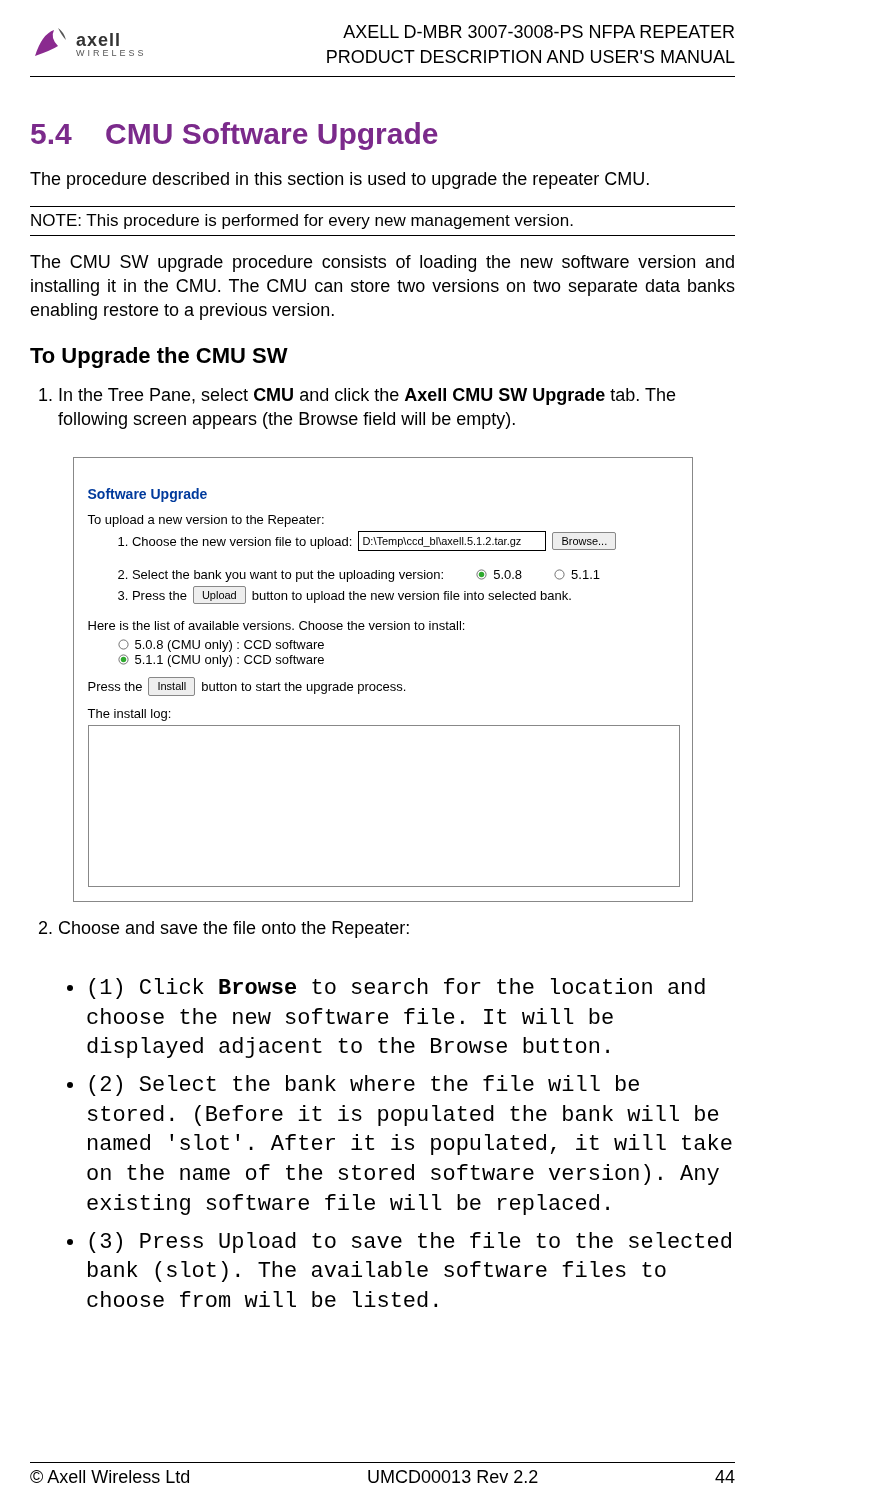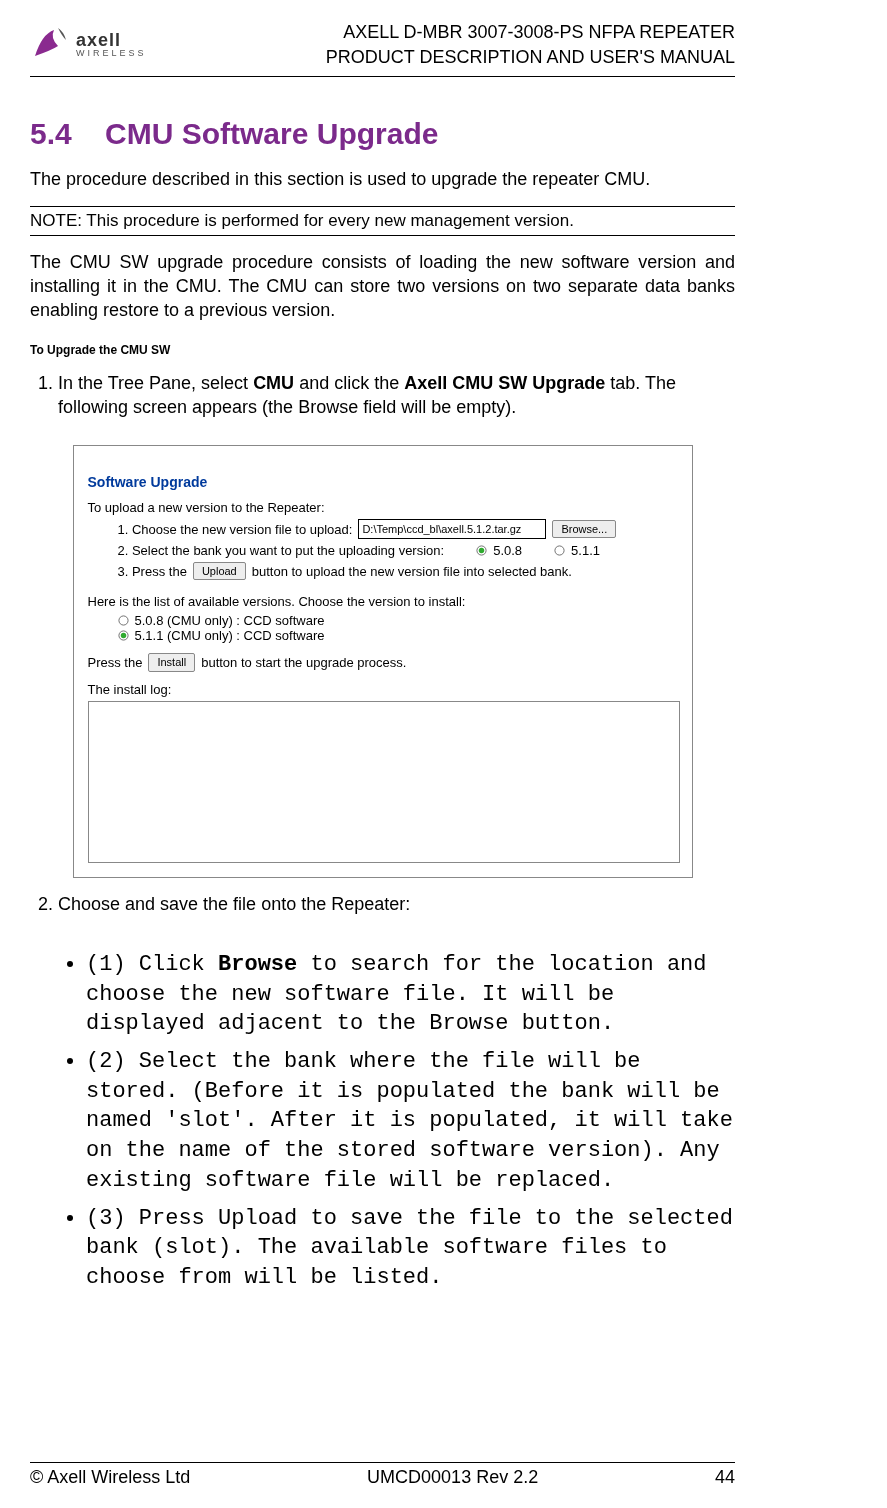--- a/index.html
+++ b/index.html
@@ -75,21 +75,21 @@
   .note-box {
     border-top: 1px solid #000;
     border-bottom: 1px solid #000;
     padding: 4px 0;
     margin: 8px 0 8px 0;
     font-size: 17px;
     font-family: Arial, Helvetica, sans-serif;
   }
   .sub-heading {
     font-weight: bold;
-    font-size: 12px;
+    font-size: 22px;
     margin: 14px 0 8px 0;
     font-family: Arial, Helvetica, sans-serif;
   }
   ol.steps {
     font-size: 18px;
     line-height: 1.35;
     padding-left: 28px;
     margin: 6px 0;
     font-family: Verdana, Geneva, sans-serif;
   }
@@ -228,21 +228,21 @@
       <div class="shot-title">Software Upgrade</div>
       <p>To upload a new version to the Repeater:</p>
 
       <div class="shot-indent">
         <div class="shot-row">
           <span>1. Choose the new version file to upload:</span>
           <input type="text" class="path" value="D:\Temp\ccd_bl\axell.5.1.2.tar.gz" style="">
           <span class="btn">Browse...</span>
         </div>
 
-        <div class="shot-row" style="margin-top:4px;">
+        <div class="shot-row" style="margin-top:16px;">
           <span>2. Select the bank you want to put the uploading version:</span>
           <span style="width:20px;"></span>
           <svg class="radio-dot green" viewBox="0 0 12 12">
               <circle class="outer" cx="6" cy="6" r="5"></circle>
               <circle class="inner" cx="6" cy="6" r="3"></circle>
             </svg>
           <span>5.0.8</span>
           <span style="width:20px;"></span>
           <svg class="radio-dot" viewBox="0 0 12 12">
               <circle class="outer" cx="6" cy="6" r="5"></circle>

